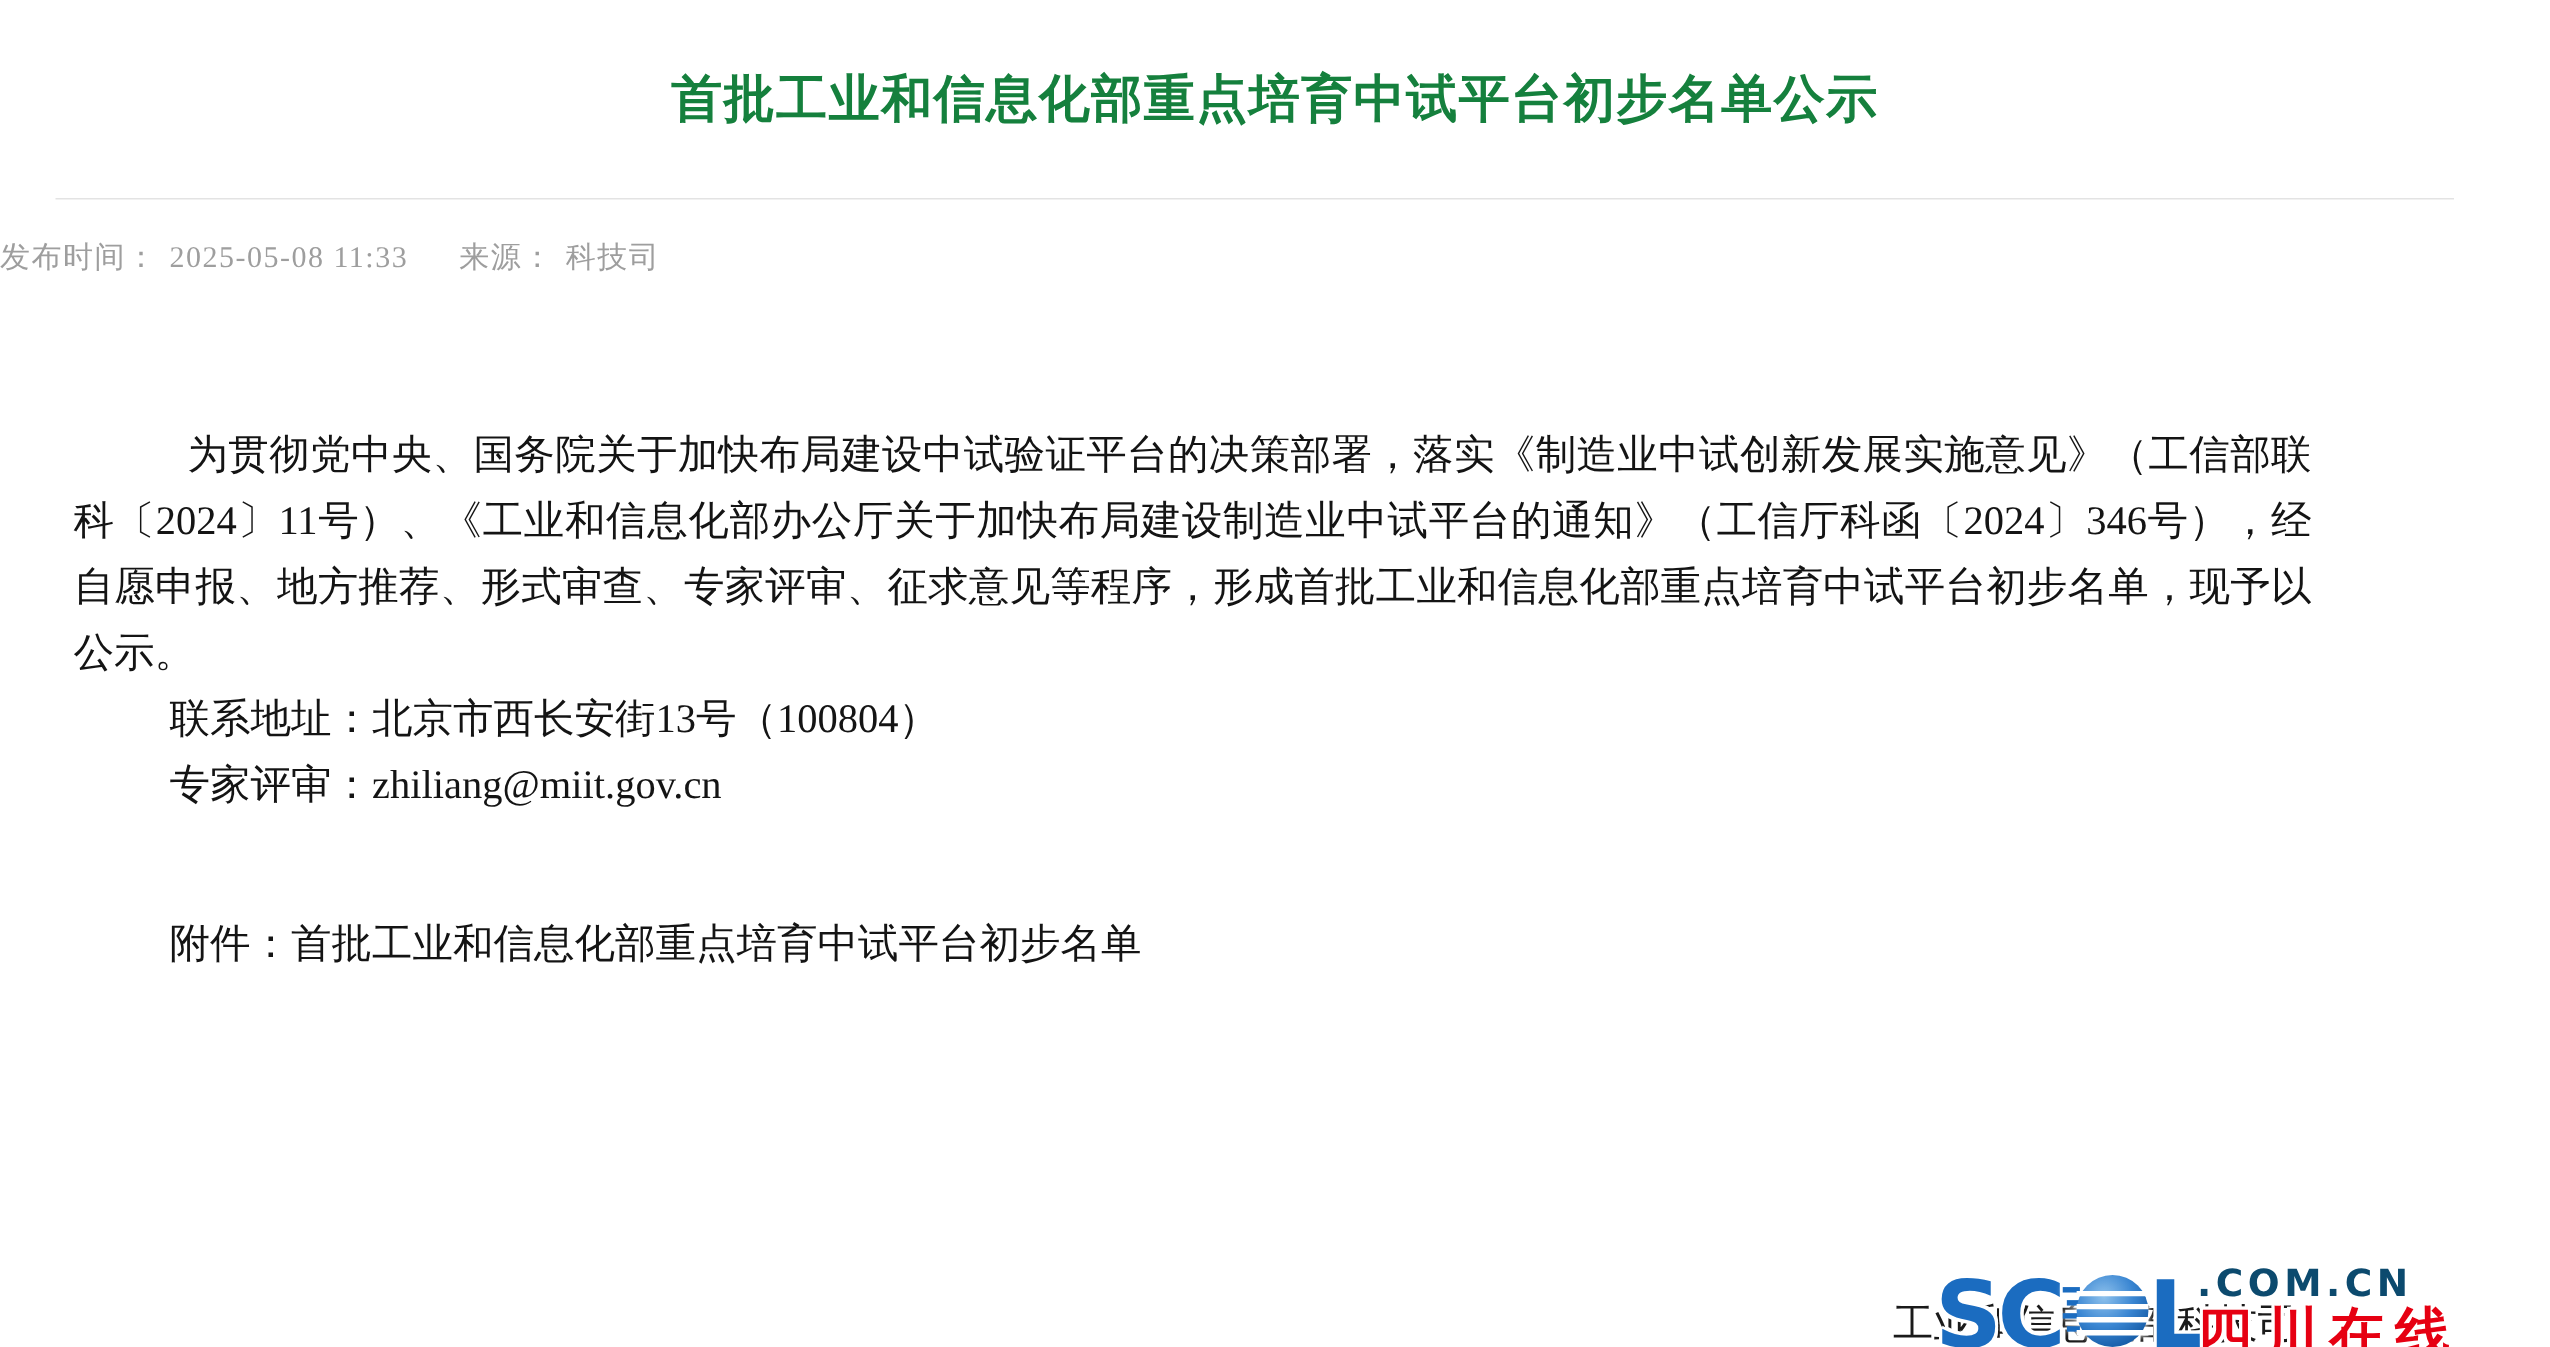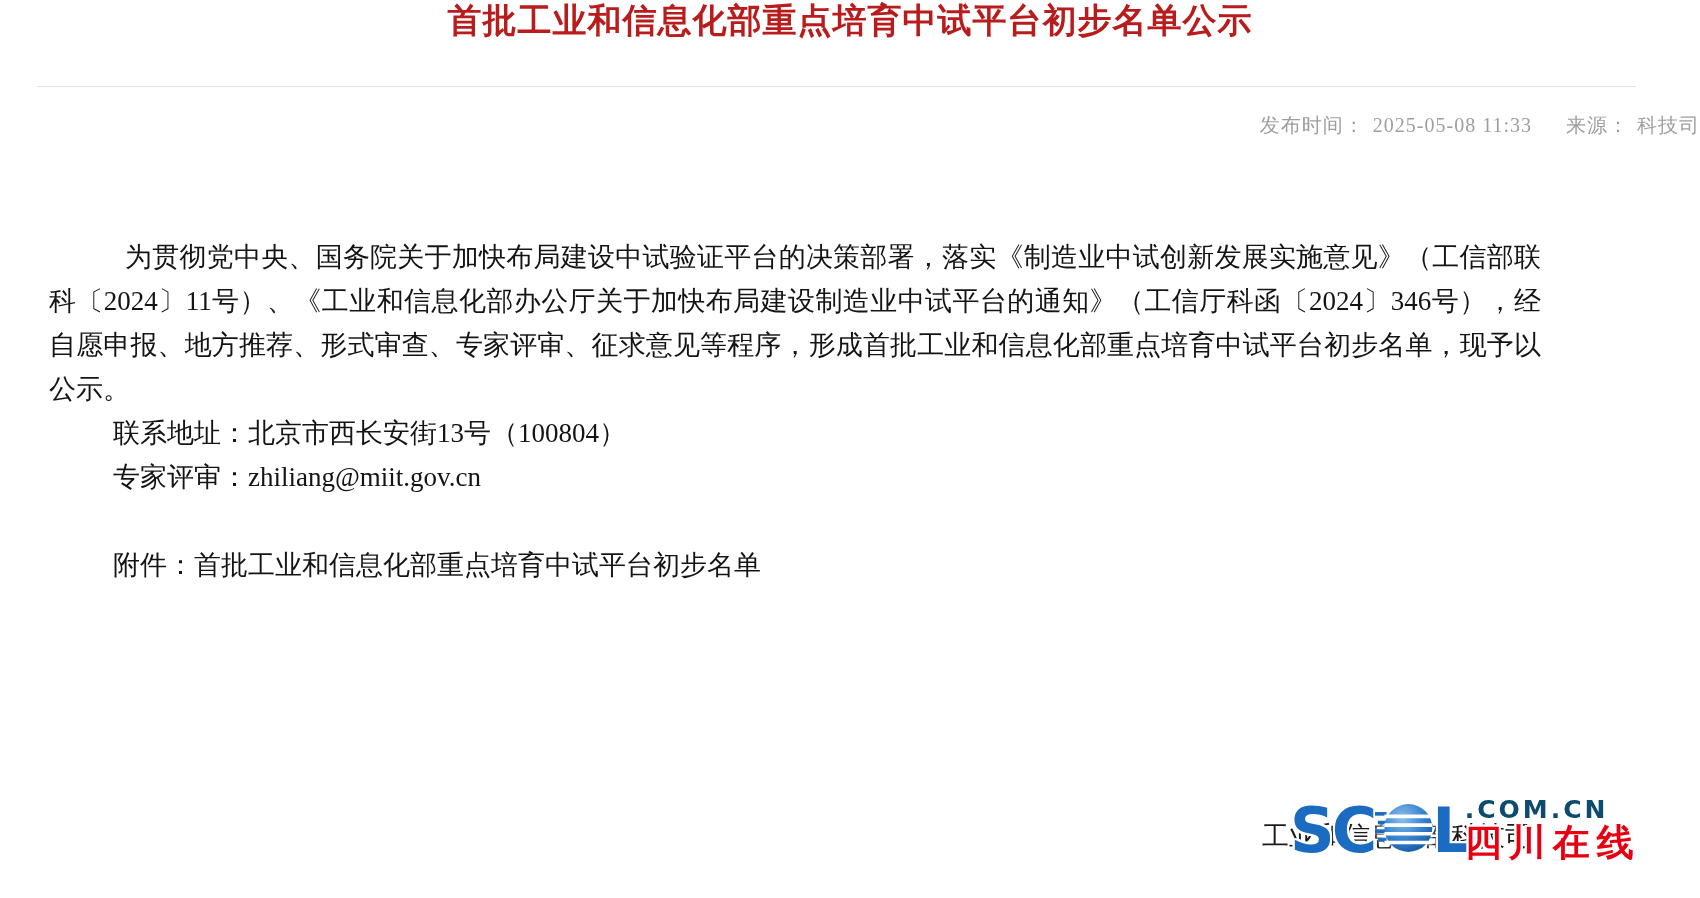--- a/index.html
+++ b/index.html
@@ -6,55 +6,56 @@
   html, body { background: #ffffff; }
   body {
     width: 1700px; height: 898px;
     font-family: "Liberation Serif", "DejaVu Serif", serif;
     color: #161616;
     overflow: hidden;
   }
   .page { position: relative; width: 1700px; height: 898px; background: #fff; }
 
   .page-title {
+    margin-top: 46px;
     text-align: center;
     font-size: 34px;
     line-height: 42px;
     font-weight: bold;
-    color: #b91c1c;
+    color: #15803d;
     letter-spacing: 1px;
   }
 
   .divider {
     border: none;
     border-top: 1px solid #e3e3e3;
     margin: 44px 64px 0 37px;
   }
 
   .meta {
     margin-top: 25px;
-    text-align: right;
+    text-align: left;
     font-size: 20px;
     color: #9e9e9e;
     letter-spacing: 1px;
   }
   .meta .gap { display: inline-block; width: 34px; }
   .meta .small-gap { display: inline-block; width: 8px; }
 
   .content {
     margin: 96px 0 0 37px;
     width: 1504px;
     font-size: 27px;
     line-height: 44px;
     color: #141414;
     text-align: justify;
   }
   .content p.para { text-indent: 76px; margin-left: 12px; }
   .content p.contact { text-indent: 76px; }
-  .content p.attachment { text-indent: 76px; margin-top: 44px; }
+  .content p.attachment { text-indent: 76px; margin-top: 62px; }
 
   .sign-department {
     position: absolute;
     top: 818px;
     right: 168px;
     font-size: 27px;
     color: #1a1a1a;
     z-index: 1;
     white-space: nowrap;
   }

